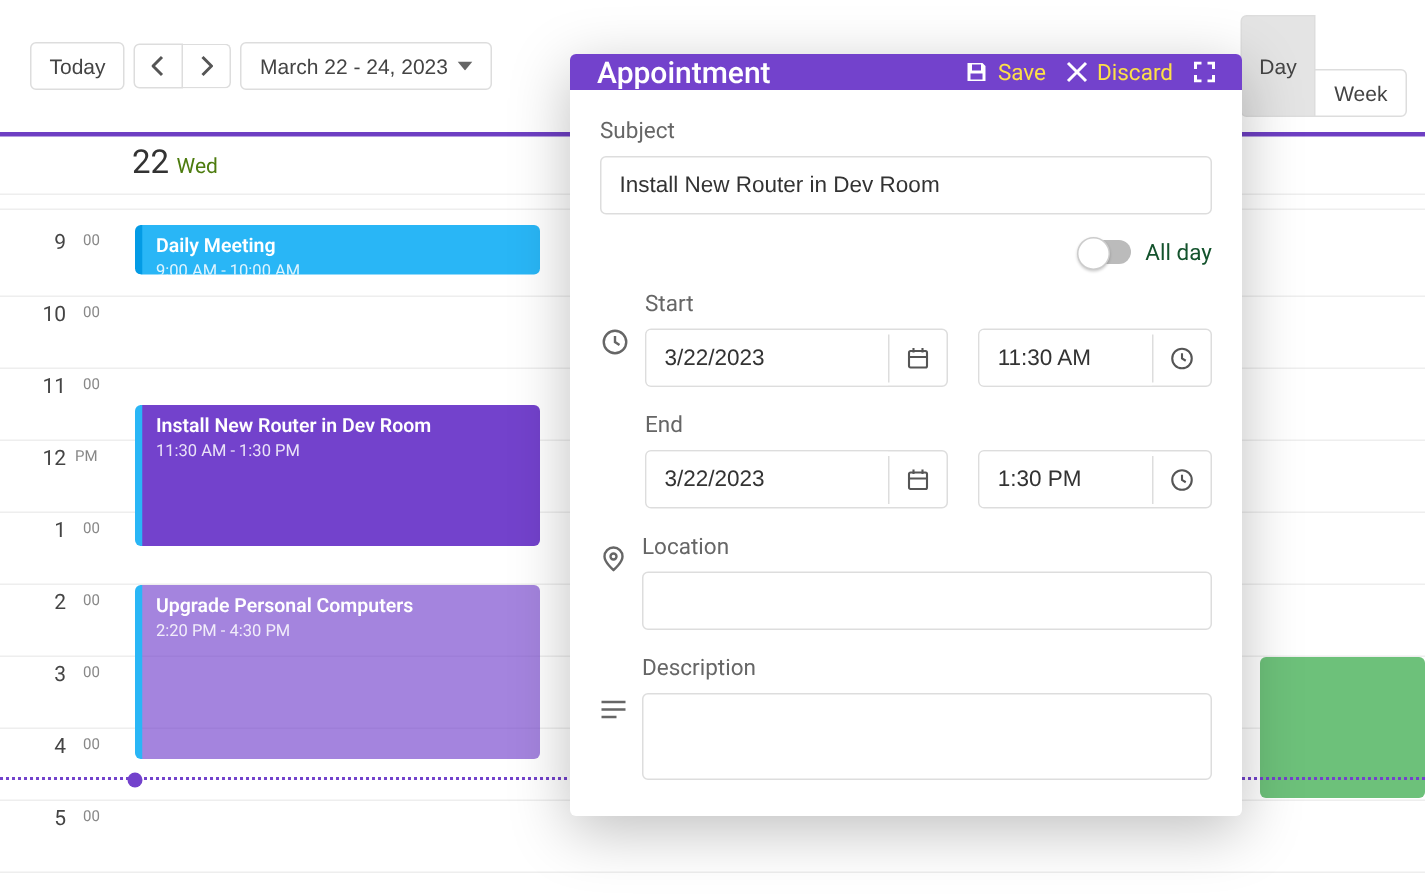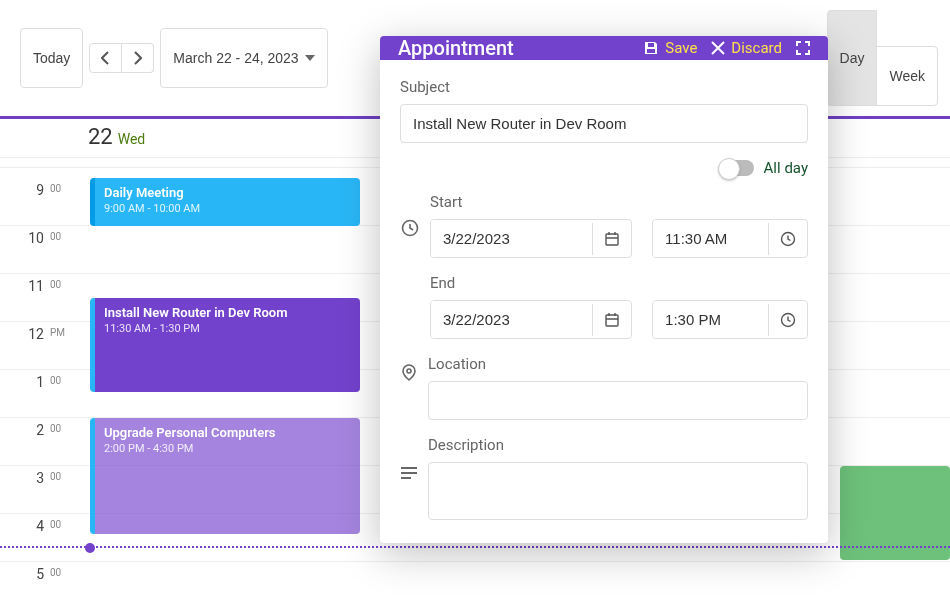--- a/index.html
+++ b/index.html
@@ -16,21 +16,21 @@
     .toolbar {
       display: flex;
       align-items: center;
       padding: 10px 12px 10px 20px;
       gap: 6px;
     }
     .btn {
       background: #fff;
       border: 1px solid #ddd;
       border-radius: 4px;
-      padding: 21px 12px;
+      padding: 7px 12px;
       cursor: pointer;
       display: flex;
       align-items: center;
       gap: 6px;
       font-size: 14px;
       color: #444;
     }
     .nav-group { display:flex; gap:0; }
     .nav-group .btn { border-radius: 0; }
     .nav-group .btn:first-child { border-radius: 4px 0 0 4px; }
@@ -72,21 +72,21 @@
     .hour-label {
       width: 50px;
       text-align: right;
       padding-right: 6px;
       padding-top: 4px;
       color: #444;
       font-size: 14px;
     }
     .min-label {
       width: 22px;
-      text-align: left;
+      text-align: center;
       padding-top: 5px;
       color: #888;
       font-size: 10px;
     }
     .ampm-label {
        text-align: left;
        padding-top:5px;
        font-size:10px;
        color:#888;
        width:14px;
@@ -278,31 +278,31 @@
           <div class="min-label">00</div>
           <div style="width:14px"></div>
         </div>
         <div class="hour-row">
           <div class="hour-label">5</div>
           <div class="min-label">00</div>
           <div style="width:14px"></div>
         </div>
       </div>
     <div class="events-layer" id="evlayer">
-        <div class="event blue" style="top: 0px; height: 48px; width: 270px;">
+        <div class="event blue" style="top: 0px; height: 33px; width: 270px;">
           <div class="title">Daily Meeting</div>
           <div class="time">9:00 AM - 10:00 AM</div>
         </div>
         <div class="event purple" style="top: 120px; height: 94px; width: 270px;">
           <div class="title">Install New Router in Dev Room</div>
           <div class="time">11:30 AM - 1:30 PM</div>
         </div>
         <div class="event lav" style="top: 240px; height: 116px; width: 270px;">
           <div class="title">Upgrade Personal Computers</div>
-          <div class="time">2:00 PM - 4:30 PM</div>
+          <div class="time">2:20 PM - 4:30 PM</div>
         </div>
         <div class="event green" style="top: 288px; height: 94px;"></div>
       </div>
     <div class="now-line" id="nowline" style="top: 368px;">
       <div class="now-dot"></div>
     </div>
   </div>
 </div>
 
 <div class="dialog">

